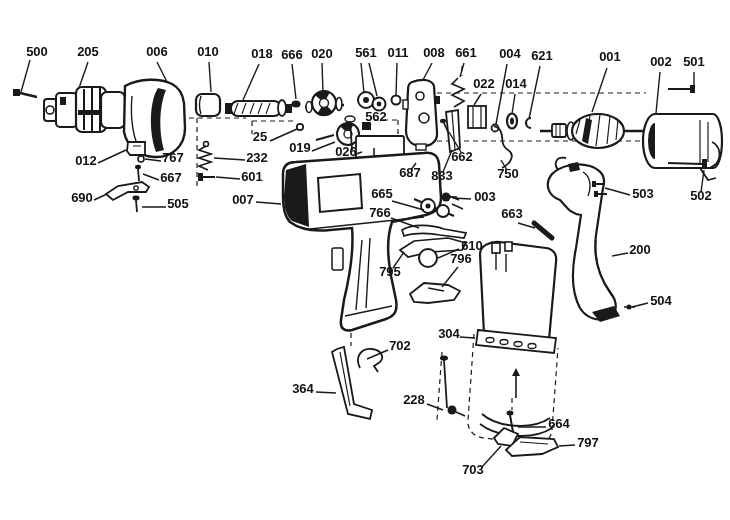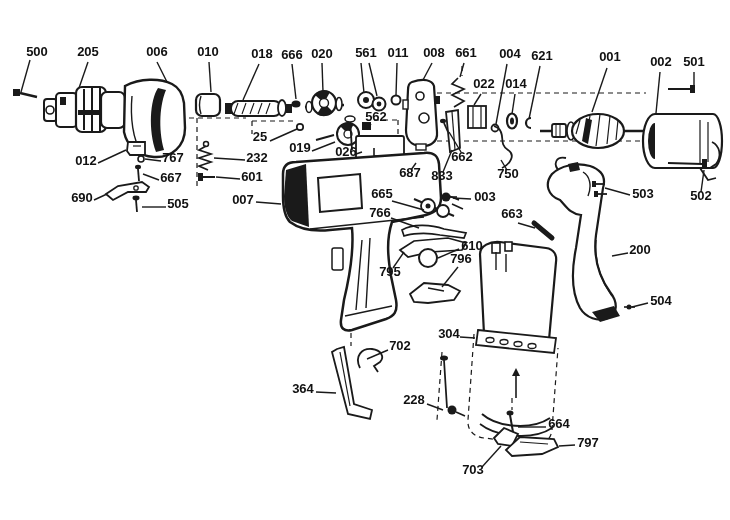--- a/index.html
+++ b/index.html
@@ -1,16 +1,16 @@
 <!DOCTYPE html>
 <html><head>
 <meta charset="utf-8">
 <style>
   html,body{margin:0;padding:0;background:#fff;}
-  .stage{position:relative;width:730px;height:520px;background:#ffffff;overflow:hidden;}
+  .stage{position:relative;width:730px;height:520px;background:#ffffff;overflow:hidden;border-radius:25px;}
   svg{position:absolute;left:0;top:0;}
   .part-label{font-family:"Liberation Sans",sans-serif;font-size:13px;font-weight:bold;fill:#111;}
   .ln{stroke:#1a1a1a;fill:none;}
   .leader{stroke:#1a1a1a;stroke-width:1.4;fill:none;}
   .dash{stroke:#1a1a1a;stroke-width:1.2;fill:none;stroke-dasharray:5 4;}
   .fillw{fill:#ffffff;}
   .filld{fill:#1a1a1a;stroke:none;}
 </style>
 </head>
 <body>

